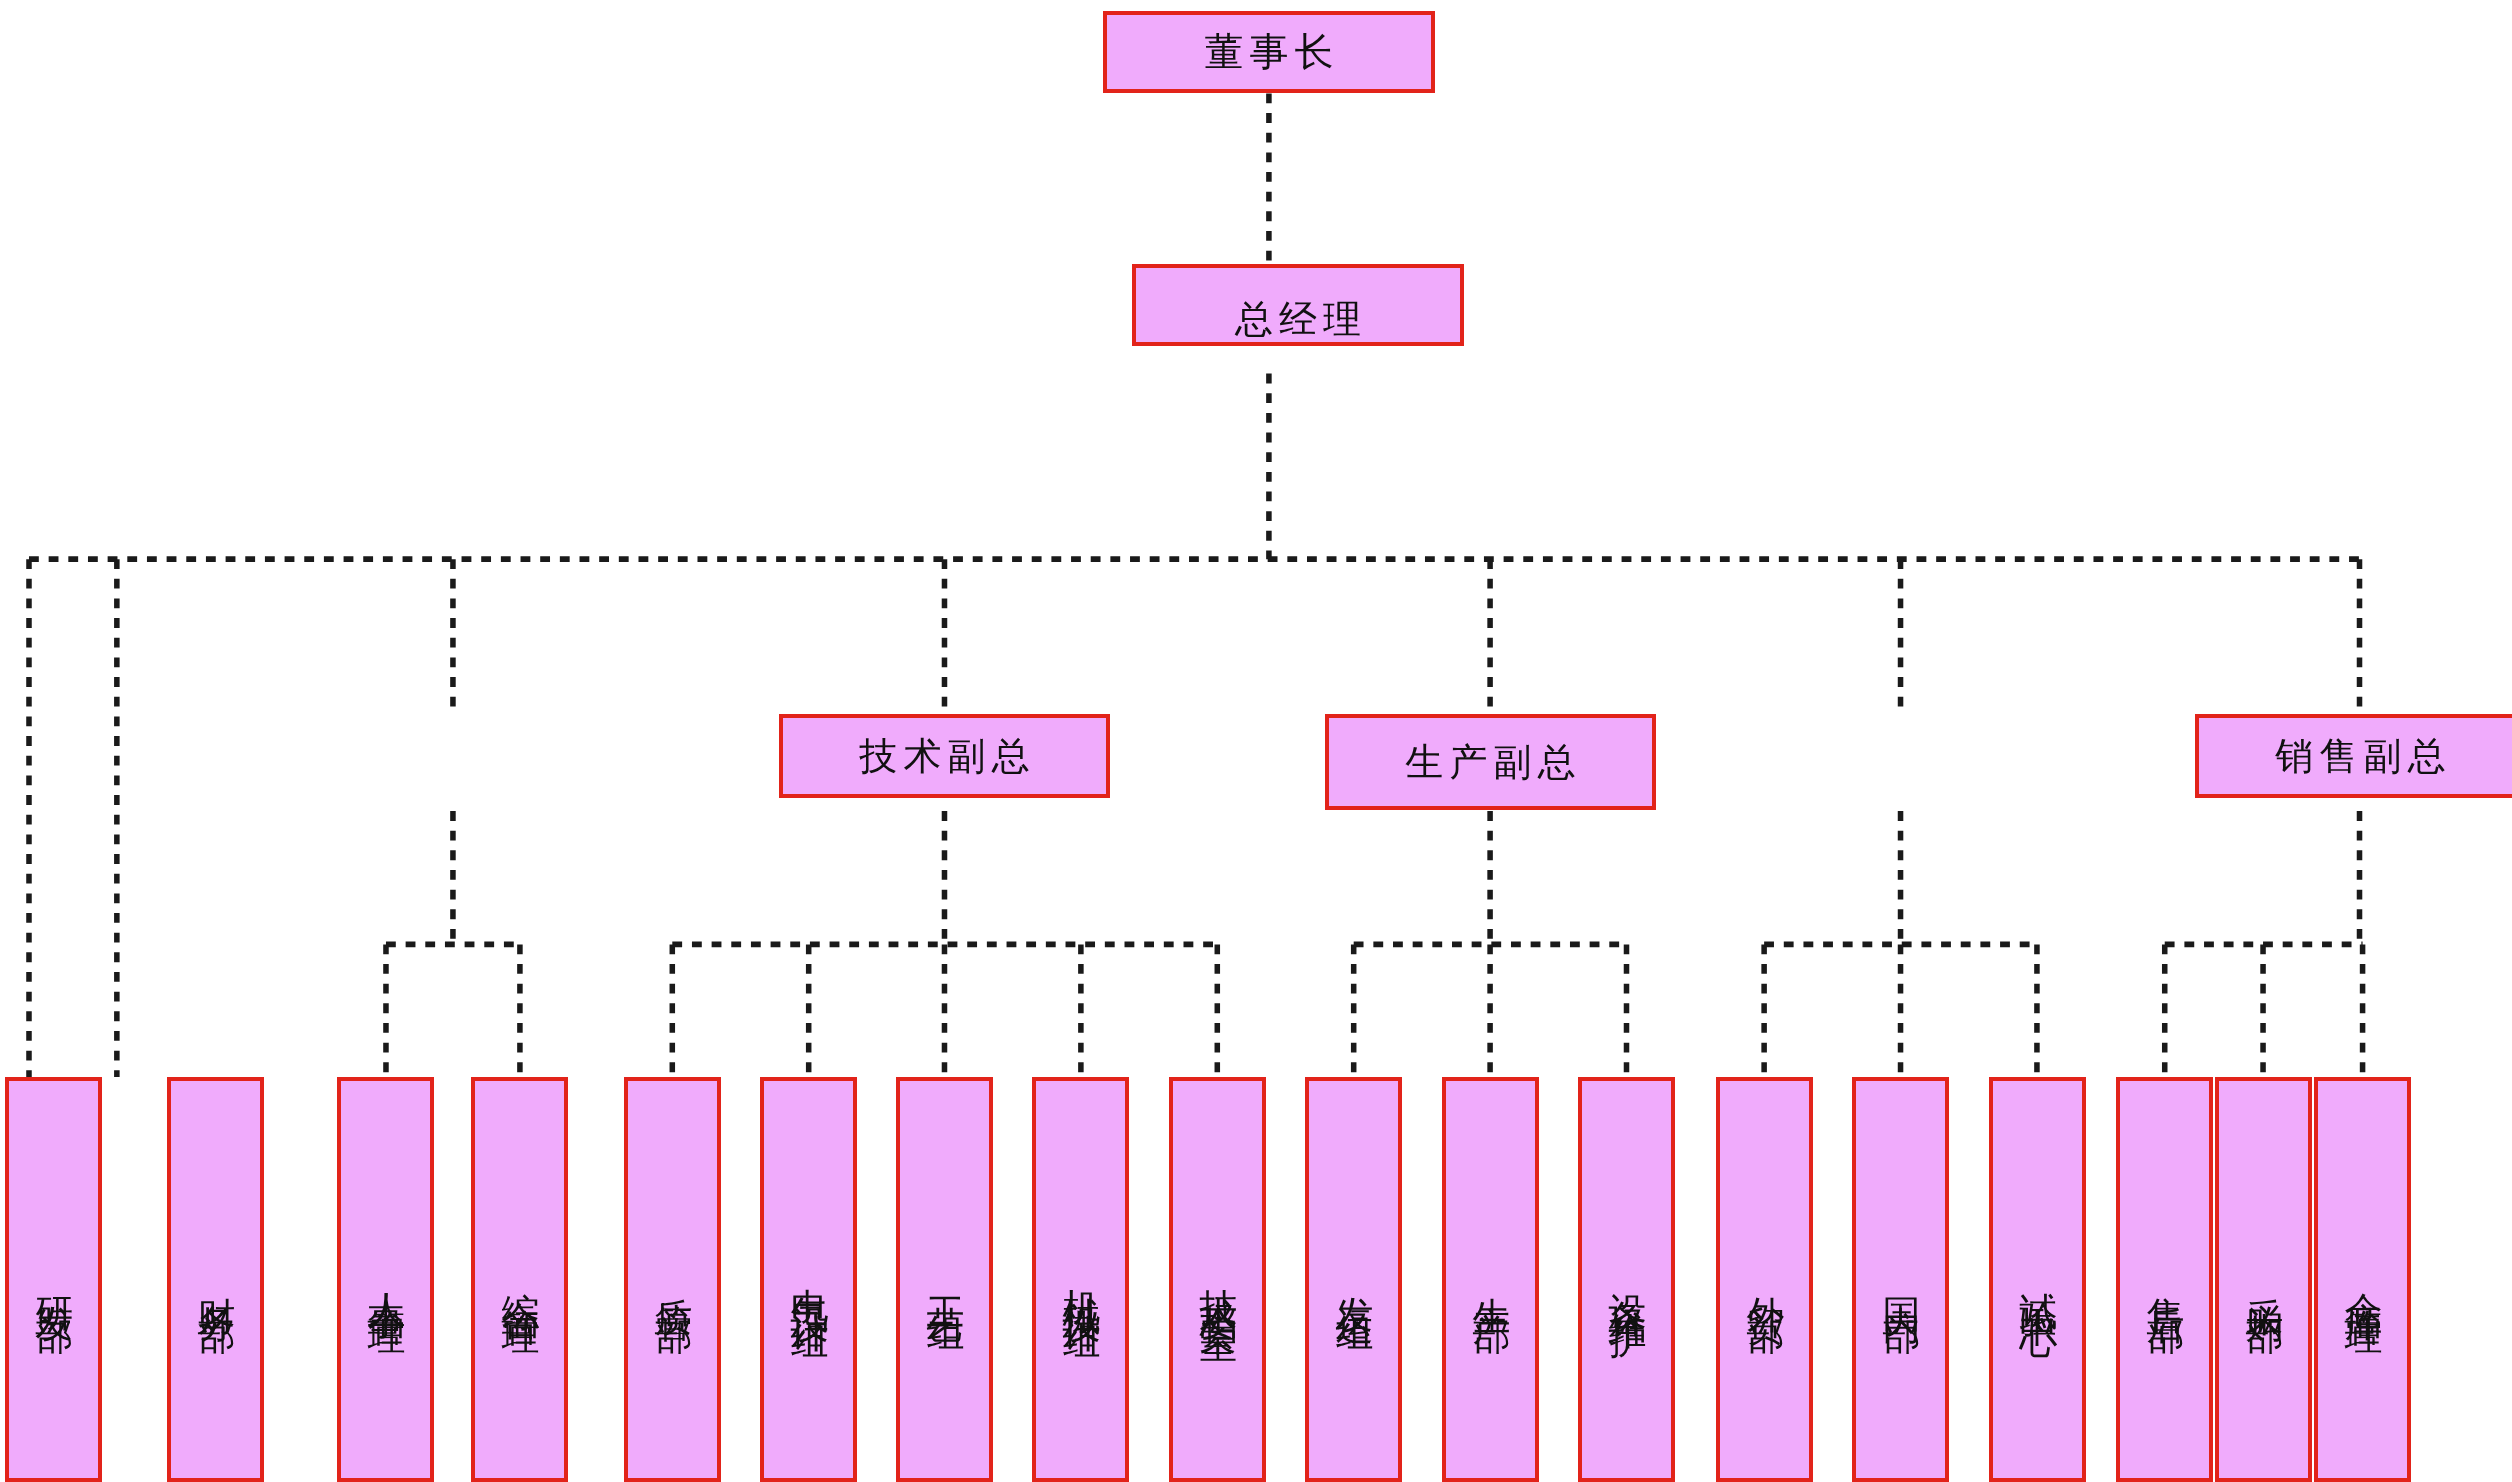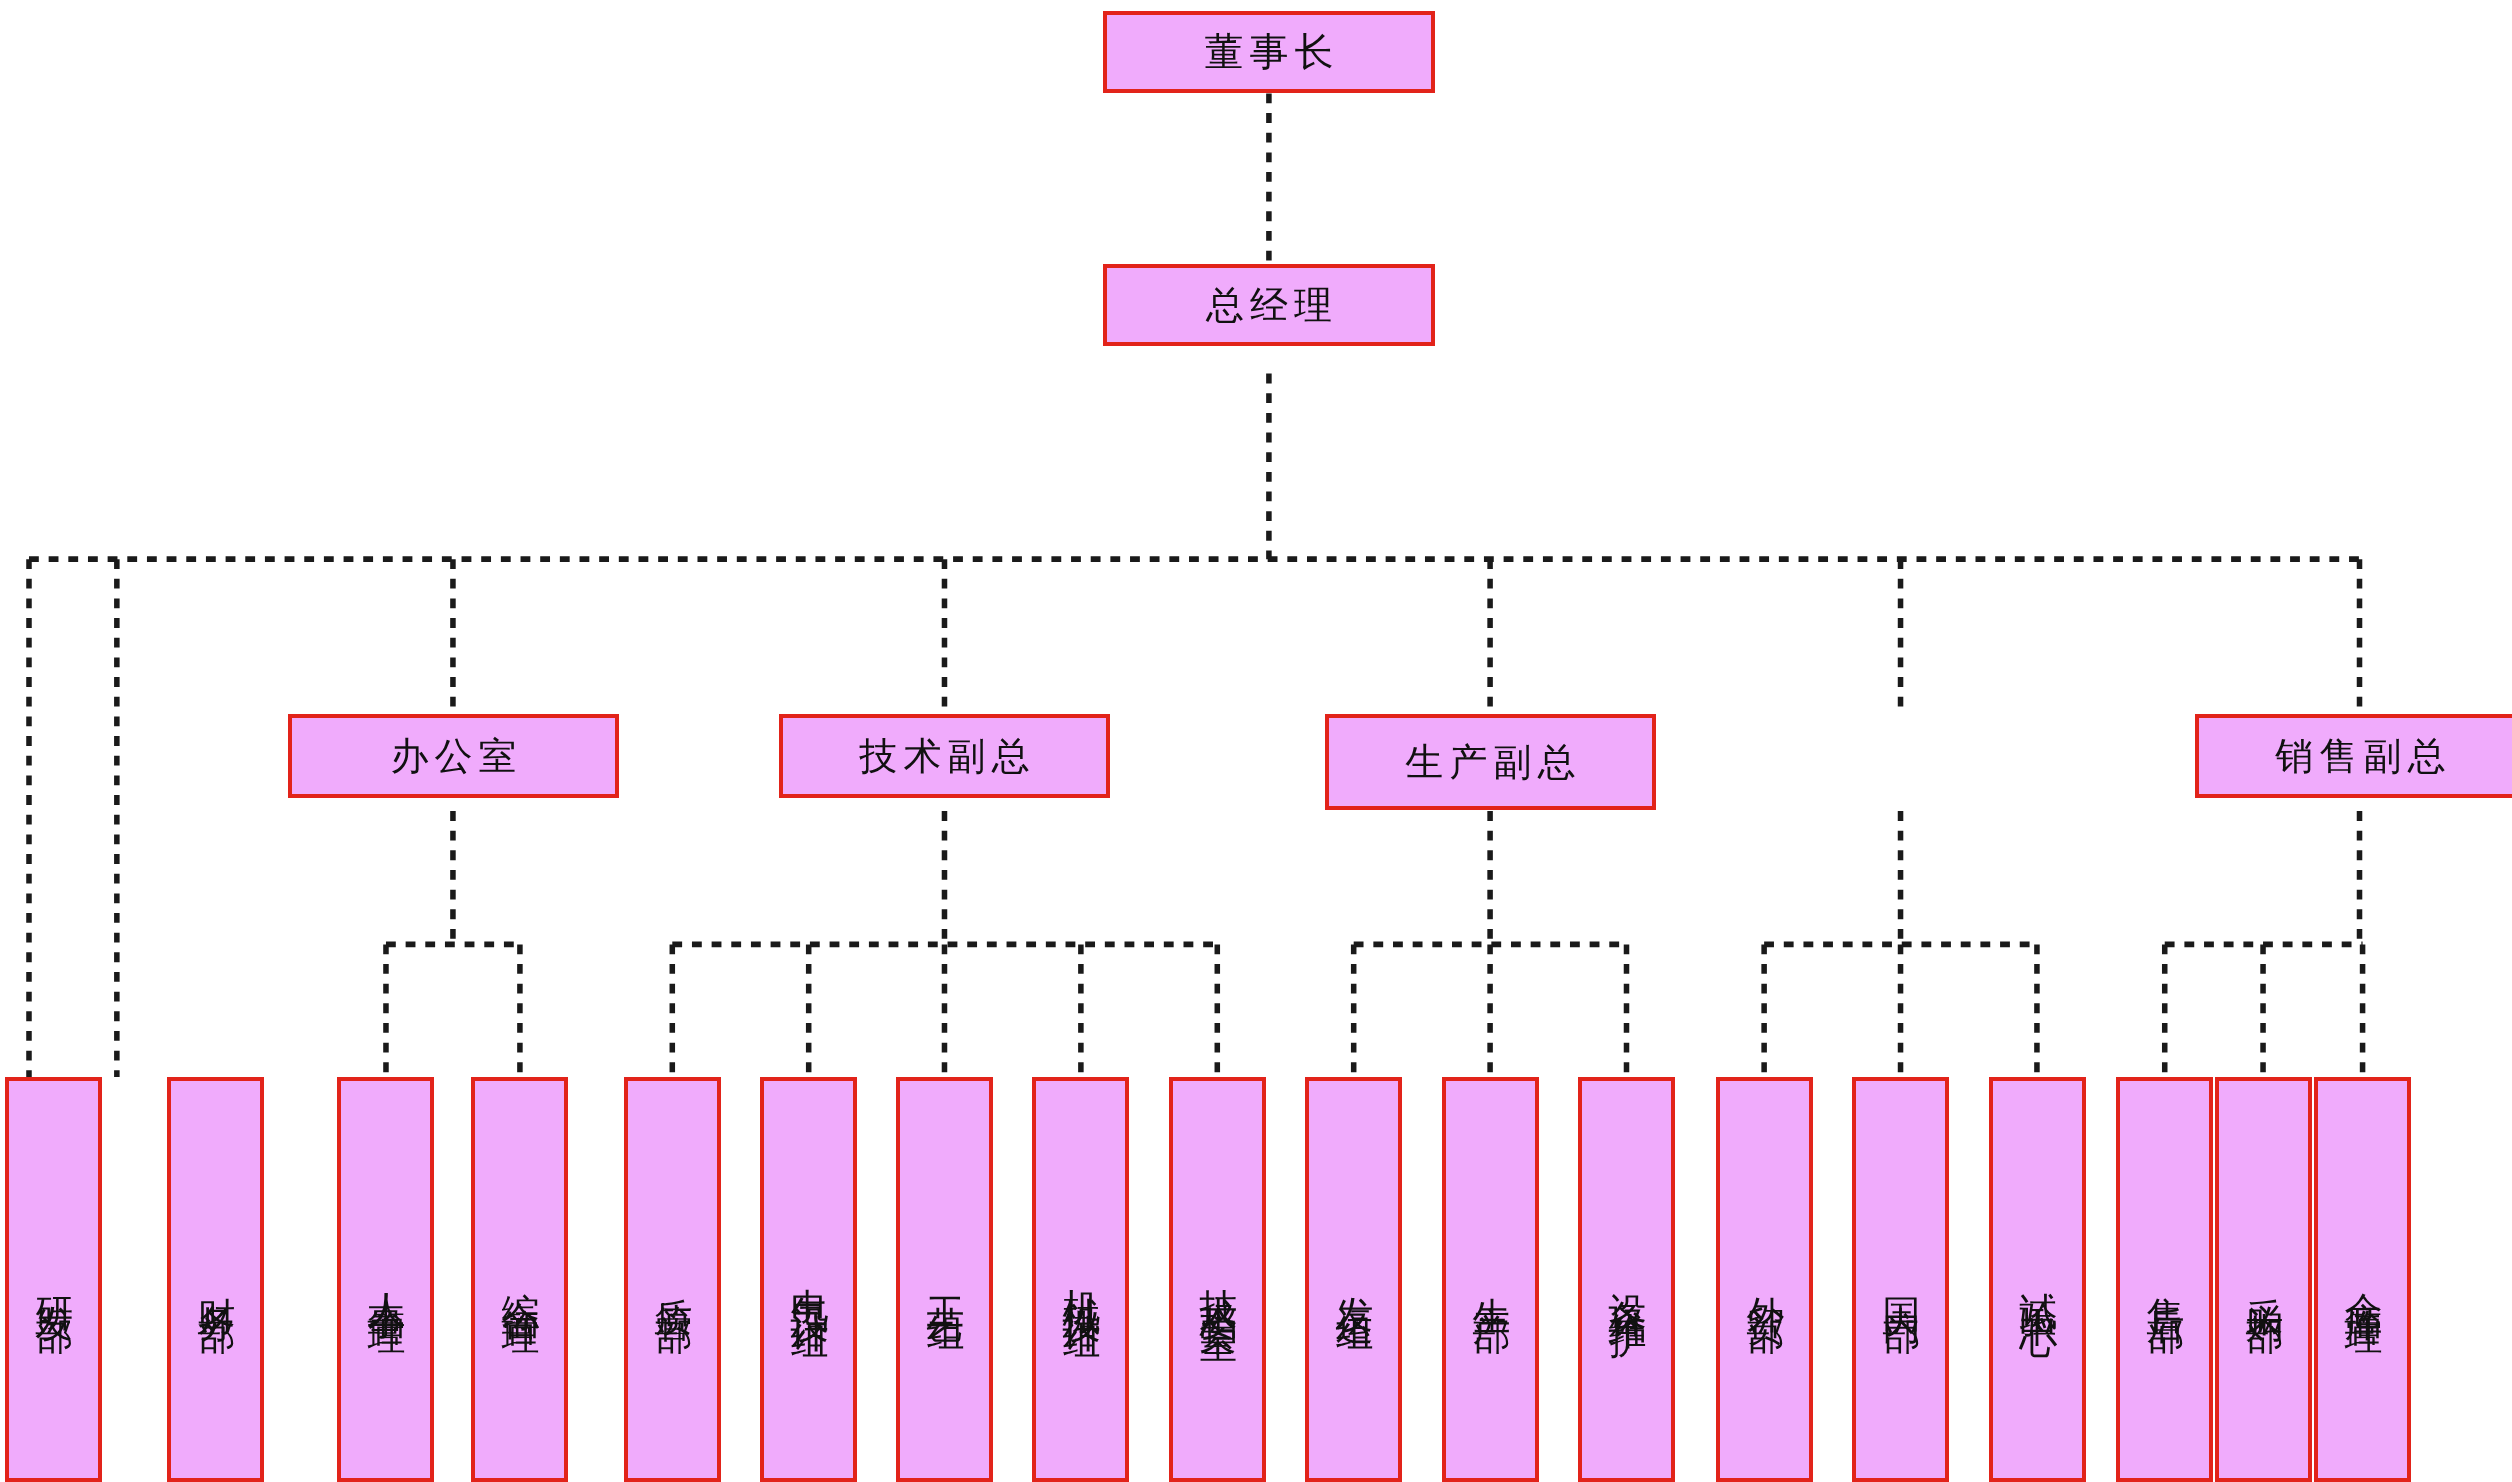--- a/index.html
+++ b/index.html
@@ -111,27 +111,24 @@
       <path d="M3523,1537 L3523,1753"></path>
       <path d="M3683,1537 L3683,1753"></path>
       <path d="M3845,1537 L3845,1753"></path>
     </g>
   </svg>
 
   <div class="node h top" style="left:1103px;top:11px;width:332px;height:82px;">
     <span class="lbl">董事长</span>
   </div>
 
-  <div class="node h" style="left:1103px;top:264px;width:332px;height:82px;">
+  <div class="node h" style="left:1132px;top:264px;width:332px;height:82px;align-items:flex-end;">
     <span class="lbl">总经理</span>
   </div>
 
-  <div class="node h" style="left:288px;top:714px;width:331px;height:84px;">
-    <span class="lbl">办公室</span>
-  </div>
   <div class="node h" style="left:779px;top:714px;width:331px;height:84px;">
     <span class="lbl">技术副总</span>
   </div>
   <div class="node h" style="left:1325px;top:714px;width:331px;height:96px;">
     <span class="lbl">生产副总</span>
   </div>
   <div class="node h" style="left:2195px;top:714px;width:331px;height:84px;">
     <span class="lbl">销售副总</span>
   </div>
 

